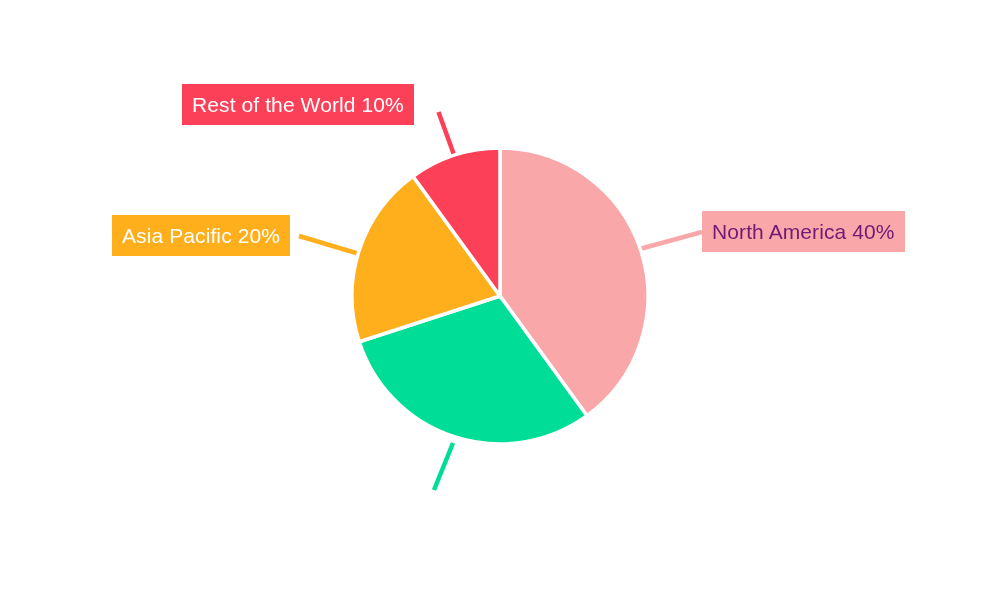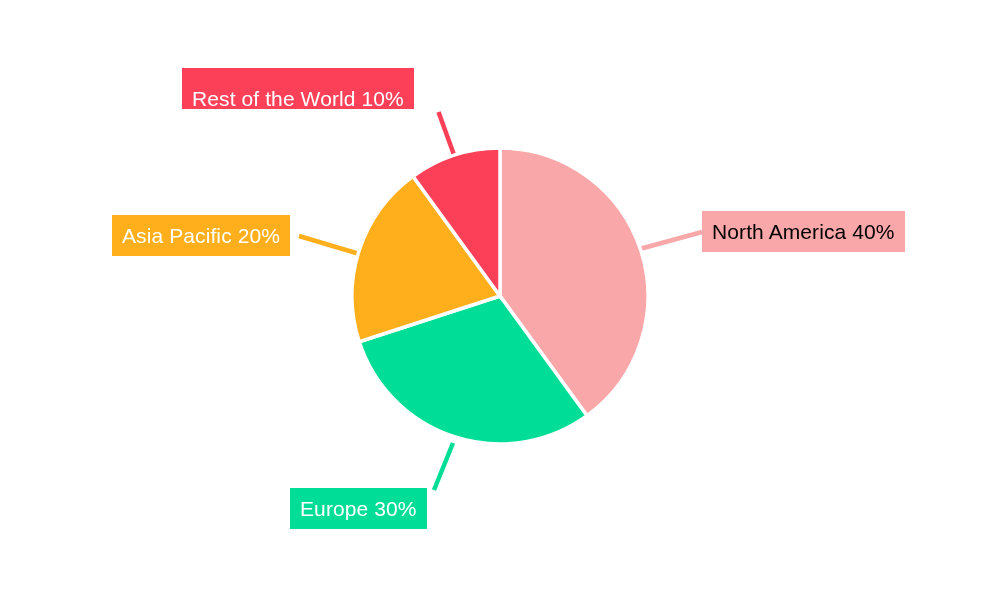--- a/index.html
+++ b/index.html
@@ -38,21 +38,21 @@
     font-size: 21px;
     line-height: 1;
     letter-spacing: 0.1px;
     white-space: nowrap;
     padding: 0 10px;
     height: 41px;
   }
   #label-north-america { left: 702px; top: 211px; }
   #label-europe        { left: 290px; top: 488px; }
   #label-asia-pacific  { left: 112px; top: 215px; }
-  #label-rest-of-world { left: 182px; top: 68px; align-items: flex-end; }
+  #label-rest-of-world { left: 182px; top: 84px; }
 </style>
 </head>
 <body>
 
 <div id="chart-root">
 
   <svg id="pie-svg" viewBox="0 0 1000 600">
     <rect x="0" y="0" width="1000" height="600" fill="#ffffff"></rect>
 
     <g>
@@ -67,27 +67,24 @@
       <path d="M 500 296 L 500.00 148.00 A 148 148 0 0 1 586.99 415.73 Z" fill="#f9a7a8" stroke="#ffffff" stroke-width="3.5" stroke-linejoin="miter"></path>
 
       <path d="M 500 296 L 586.99 415.73 A 148 148 0 0 1 359.24 341.73 Z" fill="#00dd96" stroke="#ffffff" stroke-width="3.5" stroke-linejoin="miter"></path>
 
       <path d="M 500 296 L 359.24 341.73 A 148 148 0 0 1 413.01 176.27 Z" fill="#ffaf1b" stroke="#ffffff" stroke-width="3.5" stroke-linejoin="miter"></path>
 
       <path d="M 500 296 L 413.00 176.27 A 148 148 0 0 1 500 148 Z" fill="#fc4058" stroke="#ffffff" stroke-width="3.5" stroke-linejoin="miter"></path>
     </g>
   </svg>
 
-  <div class="pie-label" id="label-north-america" style="background: rgb(249, 167, 168); color: #000000;">
+  <div class="pie-label" id="label-north-america" style="background: rgb(249, 167, 168); color: #701a75;">
     <span>North America 40%</span>
   </div>
 
-  <div class="pie-label" id="label-europe" style="background: rgb(0, 221, 150); color: rgb(255, 255, 255);">
-    <span>Europe 30%</span>
-  </div>
 
   <div class="pie-label" id="label-asia-pacific" style="background: rgb(255, 175, 27); color: rgb(255, 255, 255);">
     <span>Asia Pacific 20%</span>
   </div>
 
   <div class="pie-label" id="label-rest-of-world" style="background:#fc4058;">
     <span>Rest of the World 10%</span>
   </div>
 
 </div>

